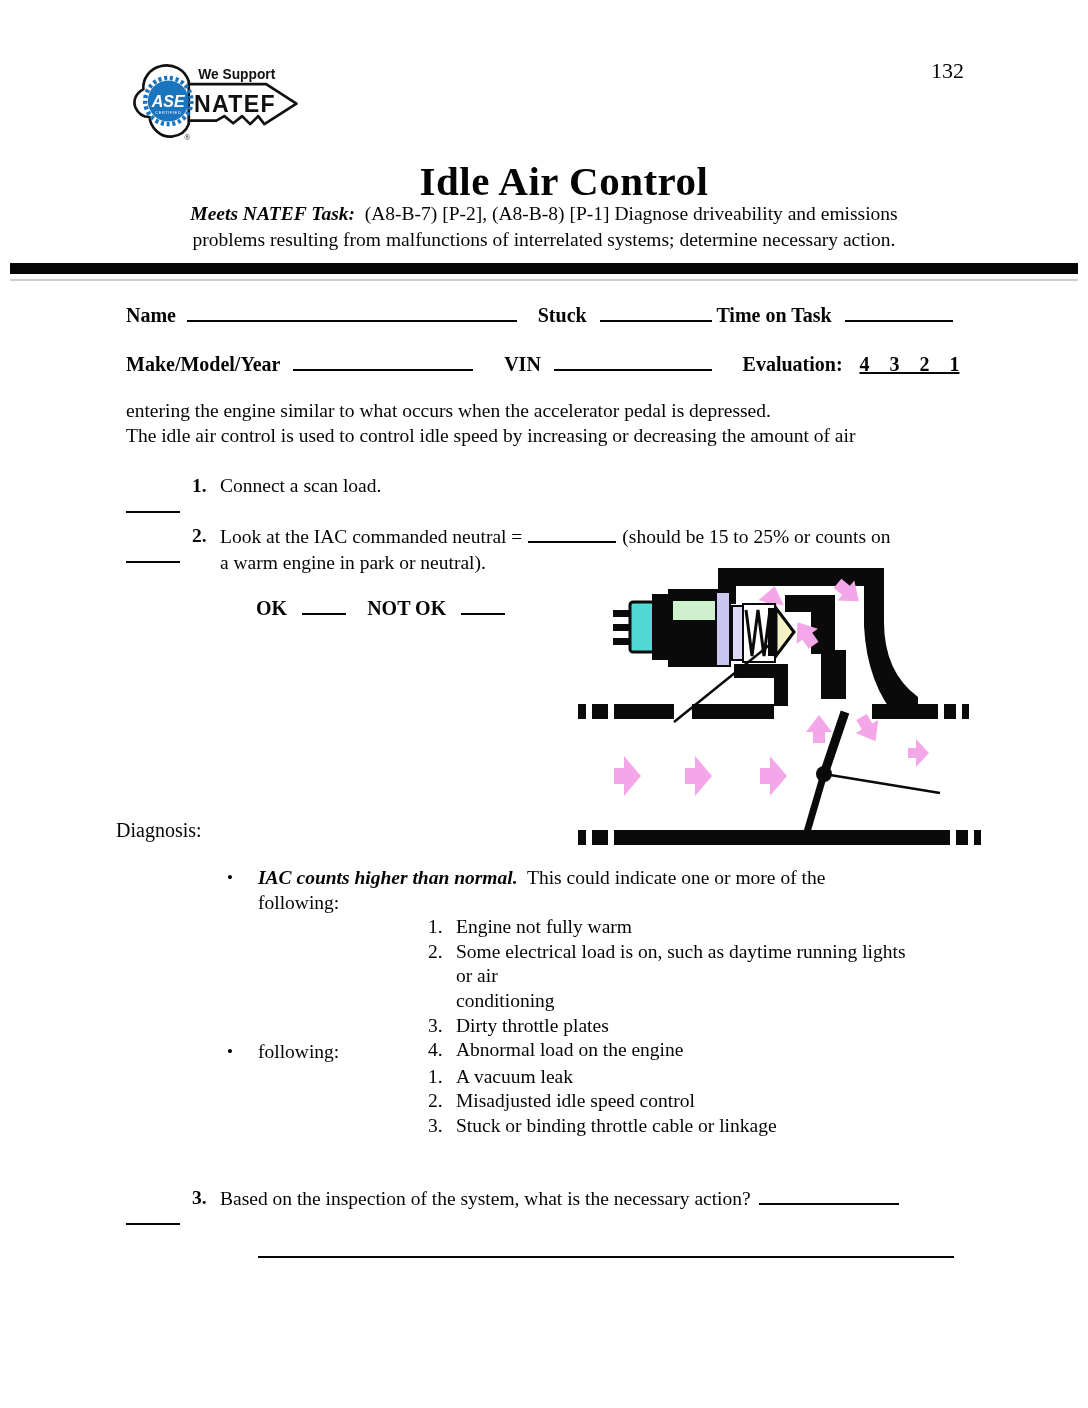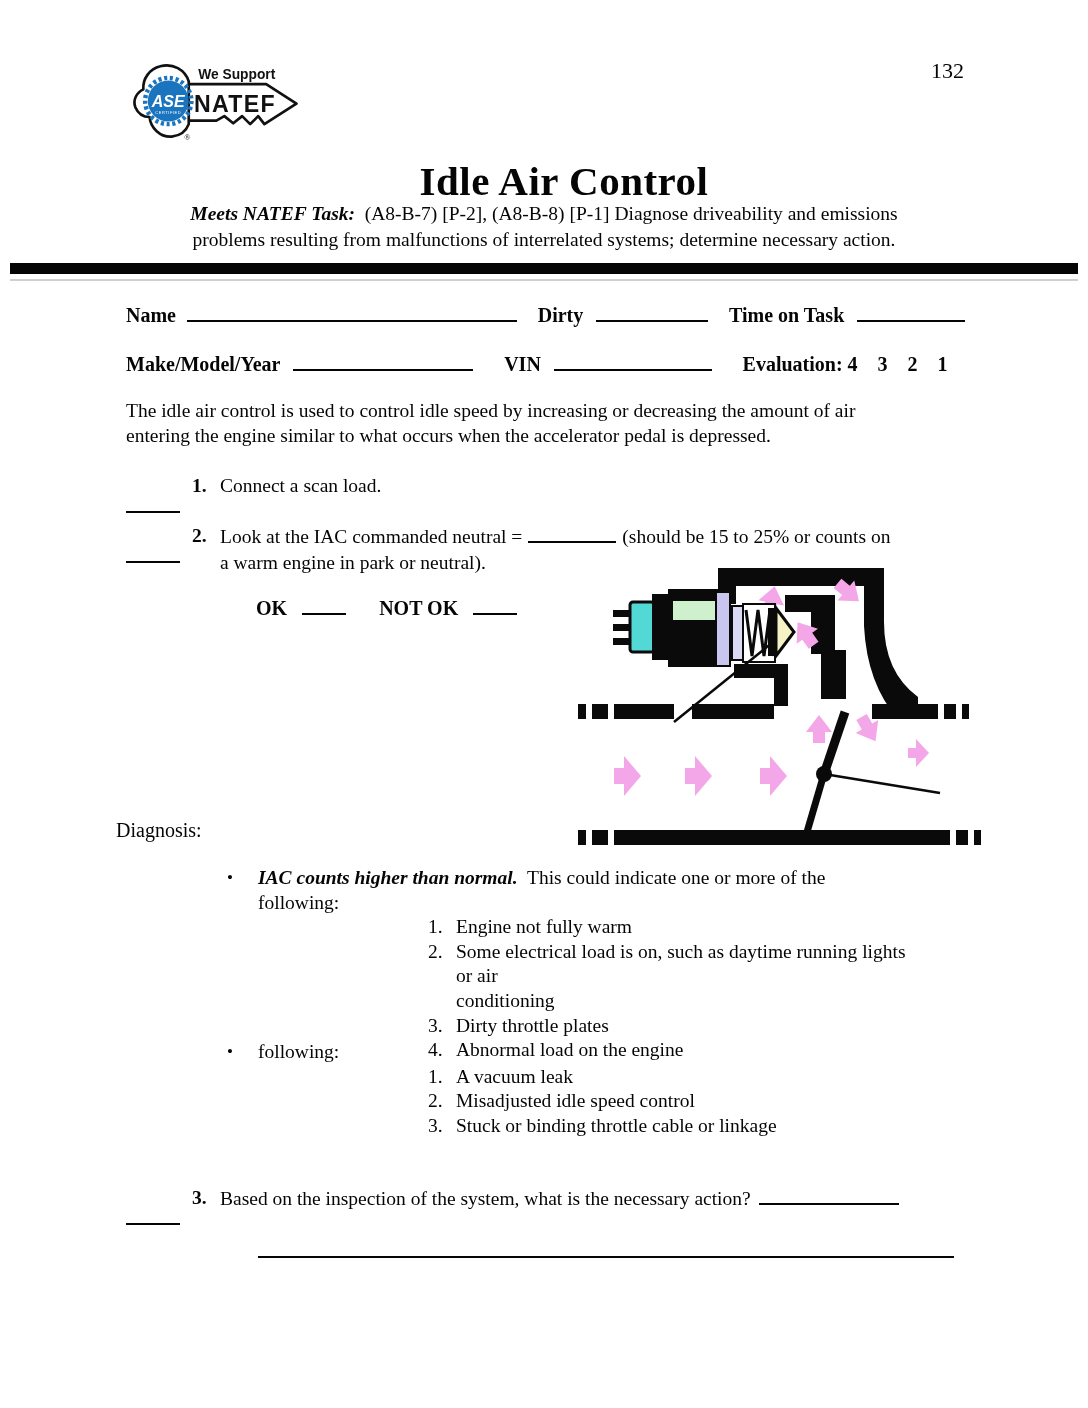--- a/index.html
+++ b/index.html
@@ -80,59 +80,59 @@
     <div><b>Meets NATEF Task:</b>&nbsp;&nbsp;<span>(A8-B-7) [P-2], (A8-B-8) [P-1] Diagnose driveability and emissions</span></div>
     <div>problems resulting from malfunctions of interrelated systems; determine necessary action.</div>
   </div>
 
   <div class="abs thick-rule"></div>
   <div class="abs thin-rule"></div>
 
   <div class="abs row-name">
     <span class="lbl">Name</span>
     <span class="blank" style="width:330px;margin-left:6px;"></span>
-    <span class="lbl" style="margin-left:16px;">Dirty</span>
+    <span class="lbl" style="margin-left:16px;">Stuck</span>
     <span class="blank" style="width:112px;margin-left:8px;"></span>
-    <span class="lbl" style="margin-left:16px;">Time on Task</span>
+    <span class="lbl" style="">Time on Task</span>
     <span class="blank" style="width:108px;margin-left:8px;"></span>
   </div>
 
   <div class="abs row-make">
     <span class="lbl">Make/Model/Year</span>
     <span class="blank" style="width:180px;margin-left:8px;"></span>
     <span class="lbl" style="margin-left:26px;">VIN</span>
     <span class="blank" style="width:158px;margin-left:8px;"></span>
     <span class="lbl" style="margin-left:26px;">Evaluation:</span>
-    <span class="lbl" style="">4&nbsp;&nbsp;&nbsp;&nbsp;3&nbsp;&nbsp;&nbsp;&nbsp;2&nbsp;&nbsp;&nbsp;&nbsp;1</span>
+    <span class="lbl" style="margin-left:12px;text-decoration:underline;">4&nbsp;&nbsp;&nbsp;&nbsp;3&nbsp;&nbsp;&nbsp;&nbsp;2&nbsp;&nbsp;&nbsp;&nbsp;1</span>
   </div>
 
   <div class="abs intro">
+    <div>entering the engine similar to what occurs when the accelerator pedal is depressed.</div>
     <div>The idle air control is used to control idle speed by increasing or decreasing the amount of air</div>
-    <div>entering the engine similar to what occurs when the accelerator pedal is depressed.</div>
   </div>
 
   <div class="abs step step-1">
     <span class="blank lead"></span>
     <span class="snum">1.</span>
     <div class="stext">Connect a scan load.</div>
   </div>
 
   <div class="abs step step-2">
     <span class="blank lead"></span>
     <span class="snum">2.</span>
     <div class="stext">
       <div><span>Look at the IAC commanded neutral =</span><span class="blank" style="width:88px;margin:0 6px;"></span><span>(should be 15 to 25% or counts on</span></div>
       <div>a warm engine in park or neutral).</div>
     </div>
   </div>
 
   <div class="abs ok-line">
     <span>OK</span>
     <span class="blank" style="margin-left:10px;"></span>
-    <span style="margin-left:28px;">NOT OK</span>
+    <span style="margin-left:16px;">NOT OK</span>
     <span class="blank" style="margin-left:10px;"></span>
   </div>
 
   <svg class="abs" style="top:562px;left:568px;" width="424" height="296" viewBox="0 0 424 296">
     <g fill="#0a0a0a">
 
       <rect x="150" y="6" width="166" height="18"></rect>
       <rect x="150" y="6" width="18" height="36"></rect>
       <path d="M296,24 L316,24 L316,60 Q316,110 350,135 L350,157 L330,157 Q299,122 296,64 Z"></path>
       <rect x="217" y="33" width="50" height="17"></rect>

